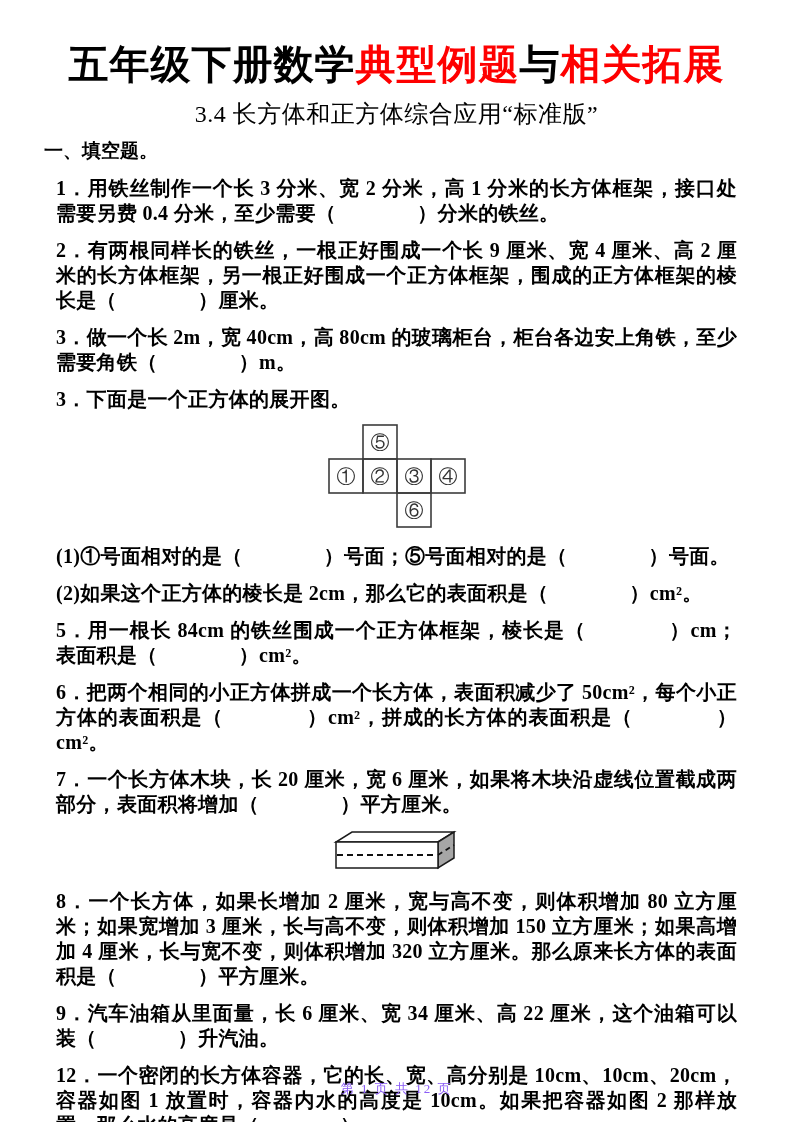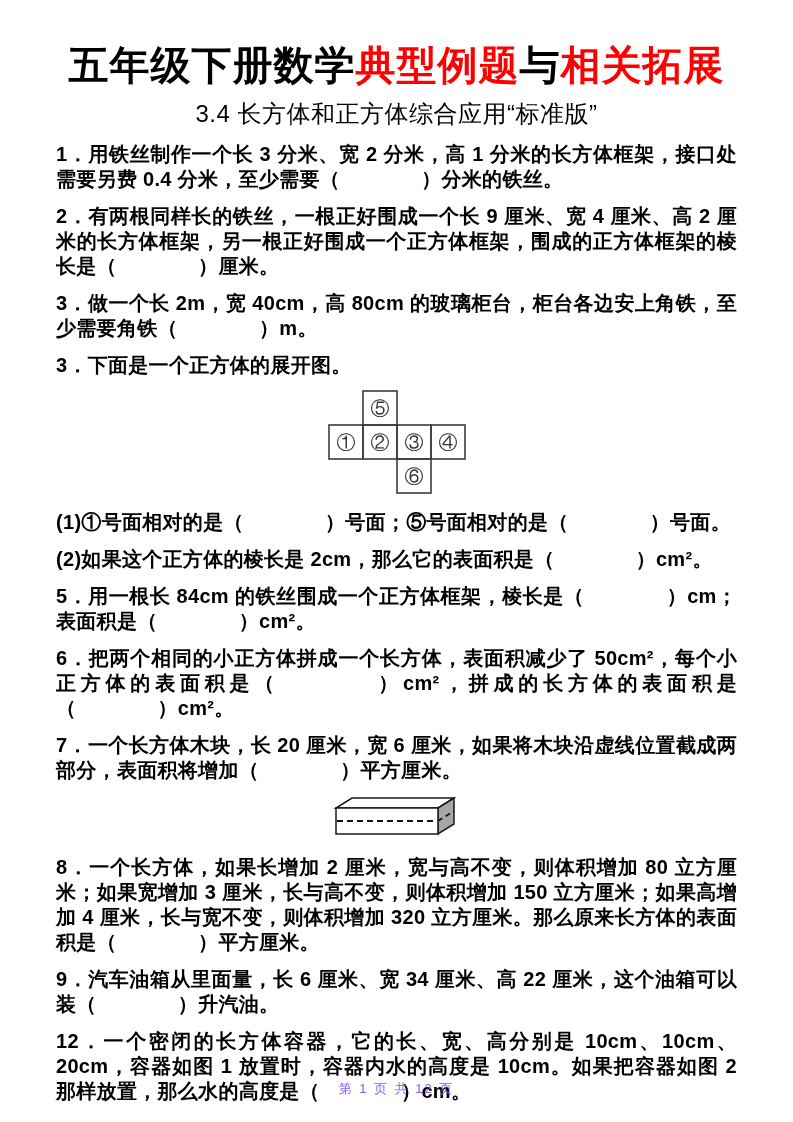--- a/index.html
+++ b/index.html
@@ -2,21 +2,21 @@
 <html lang="zh" style="--accent: #fe0000; --diagram-shade: #a6a6a6;"><head>
 <meta charset="utf-8">
 <style>
   html,body{margin:0;padding:0;background:#ffffff;}
   .page{
     position:relative;
     width:793px;height:1122px;
     background:#fff;
     box-sizing:border-box;
     padding:42px 44px 0 44px;
-    font-family:Liberation Sans, sans-serif;
+    font-family:Liberation Serif, serif;
     color:#000;
     overflow:hidden;
   }
   .title{
     margin:0;
     text-align:center;
     font-size:40px;
     line-height:1.15;
     font-weight:900;
     letter-spacing:1px;
@@ -66,20 +66,21 @@
 </style>
 </head>
 <body>
 
 <div class="page">
 
   <h1 class="title"><span>五年级下册数学</span><span class="red">典型例题</span><span>与</span><span class="red">相关拓展</span></h1>
 
   <h2 class="subtitle">3.4 长方体和正方体综合应用“标准版”</h2>
 
+  <div class="section-heading">一、填空题。</div>
 
   <p class="prob">1．用铁丝制作一个长 3 分米、宽 2 分米，高 1 分米的长方体框架，接口处需要另费 0.4 分米，至少需要（　　　　）分米的铁丝。</p>
   <p class="prob">2．有两根同样长的铁丝，一根正好围成一个长 9 厘米、宽 4 厘米、高 2 厘米的长方体框架，另一根正好围成一个正方体框架，围成的正方体框架的棱长是（　　　　）厘米。</p>
   <p class="prob">3．做一个长 2m，宽 40cm，高 80cm 的玻璃柜台，柜台各边安上角铁，至少需要角铁（　　　　）m。</p>
   <p class="prob">3．下面是一个正方体的展开图。</p>
 
   <div class="fig fig-net">
     <svg width="138" height="104" viewBox="-1 -1 138 104">
       <g fill="none" stroke="#3c3c3c" stroke-width="1.6">
         <rect x="34" y="0" width="34" height="34"></rect>

